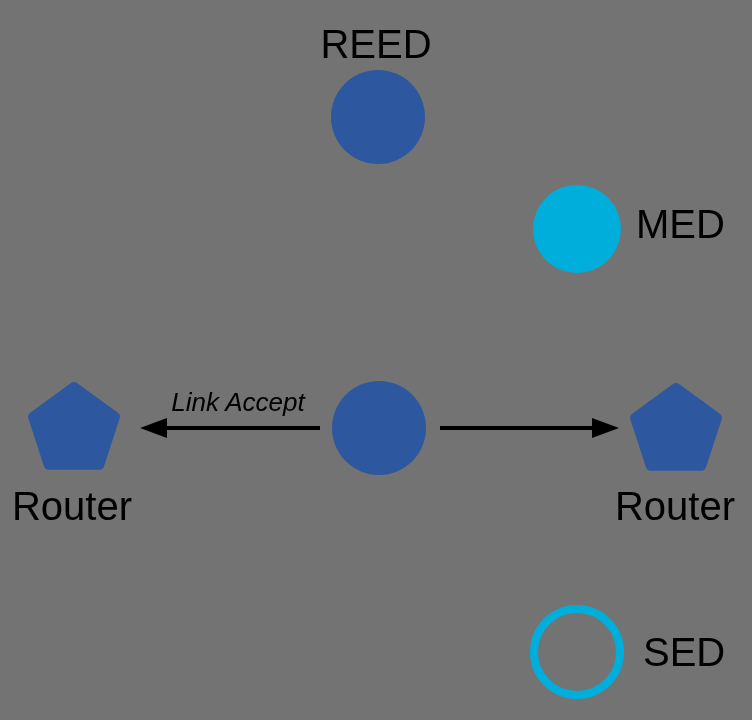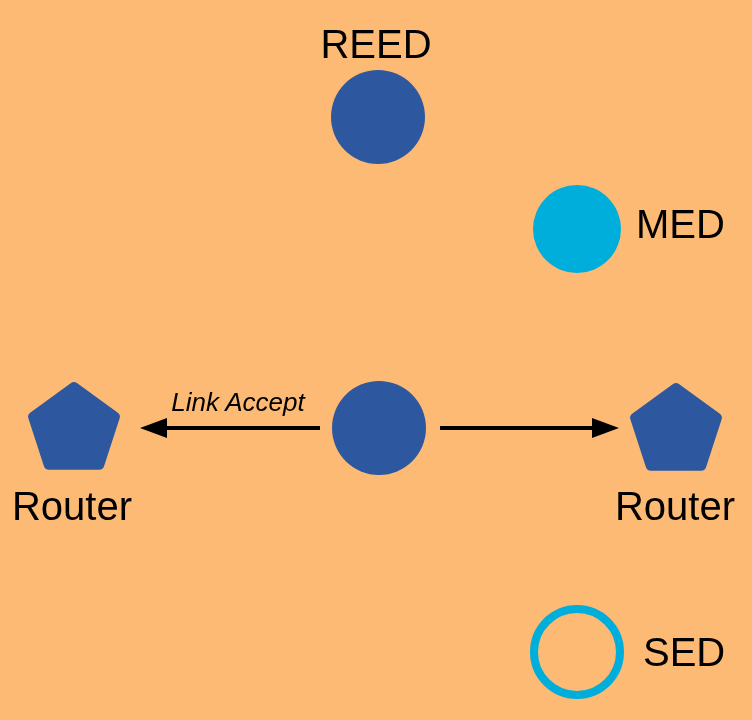--- a/index.html
+++ b/index.html
@@ -1,21 +1,21 @@
 <!DOCTYPE html>
 <html><head>
 <meta charset="utf-8">
 <style>
   html, body { margin: 0; padding: 0; }
   body { background: #ffffff; }
   .diagram-canvas {
     position: relative;
     width: 752px;
     height: 720px;
-    background: #fdba74;
+    background: #737373;
     overflow: hidden;
     font-family: "Liberation Sans", sans-serif;
   }
   svg { display: block; }
   .node-label {
     font-family: "Liberation Sans", sans-serif;
     font-size: 40px;
     fill: #000000;
   }
   .edge-label {

